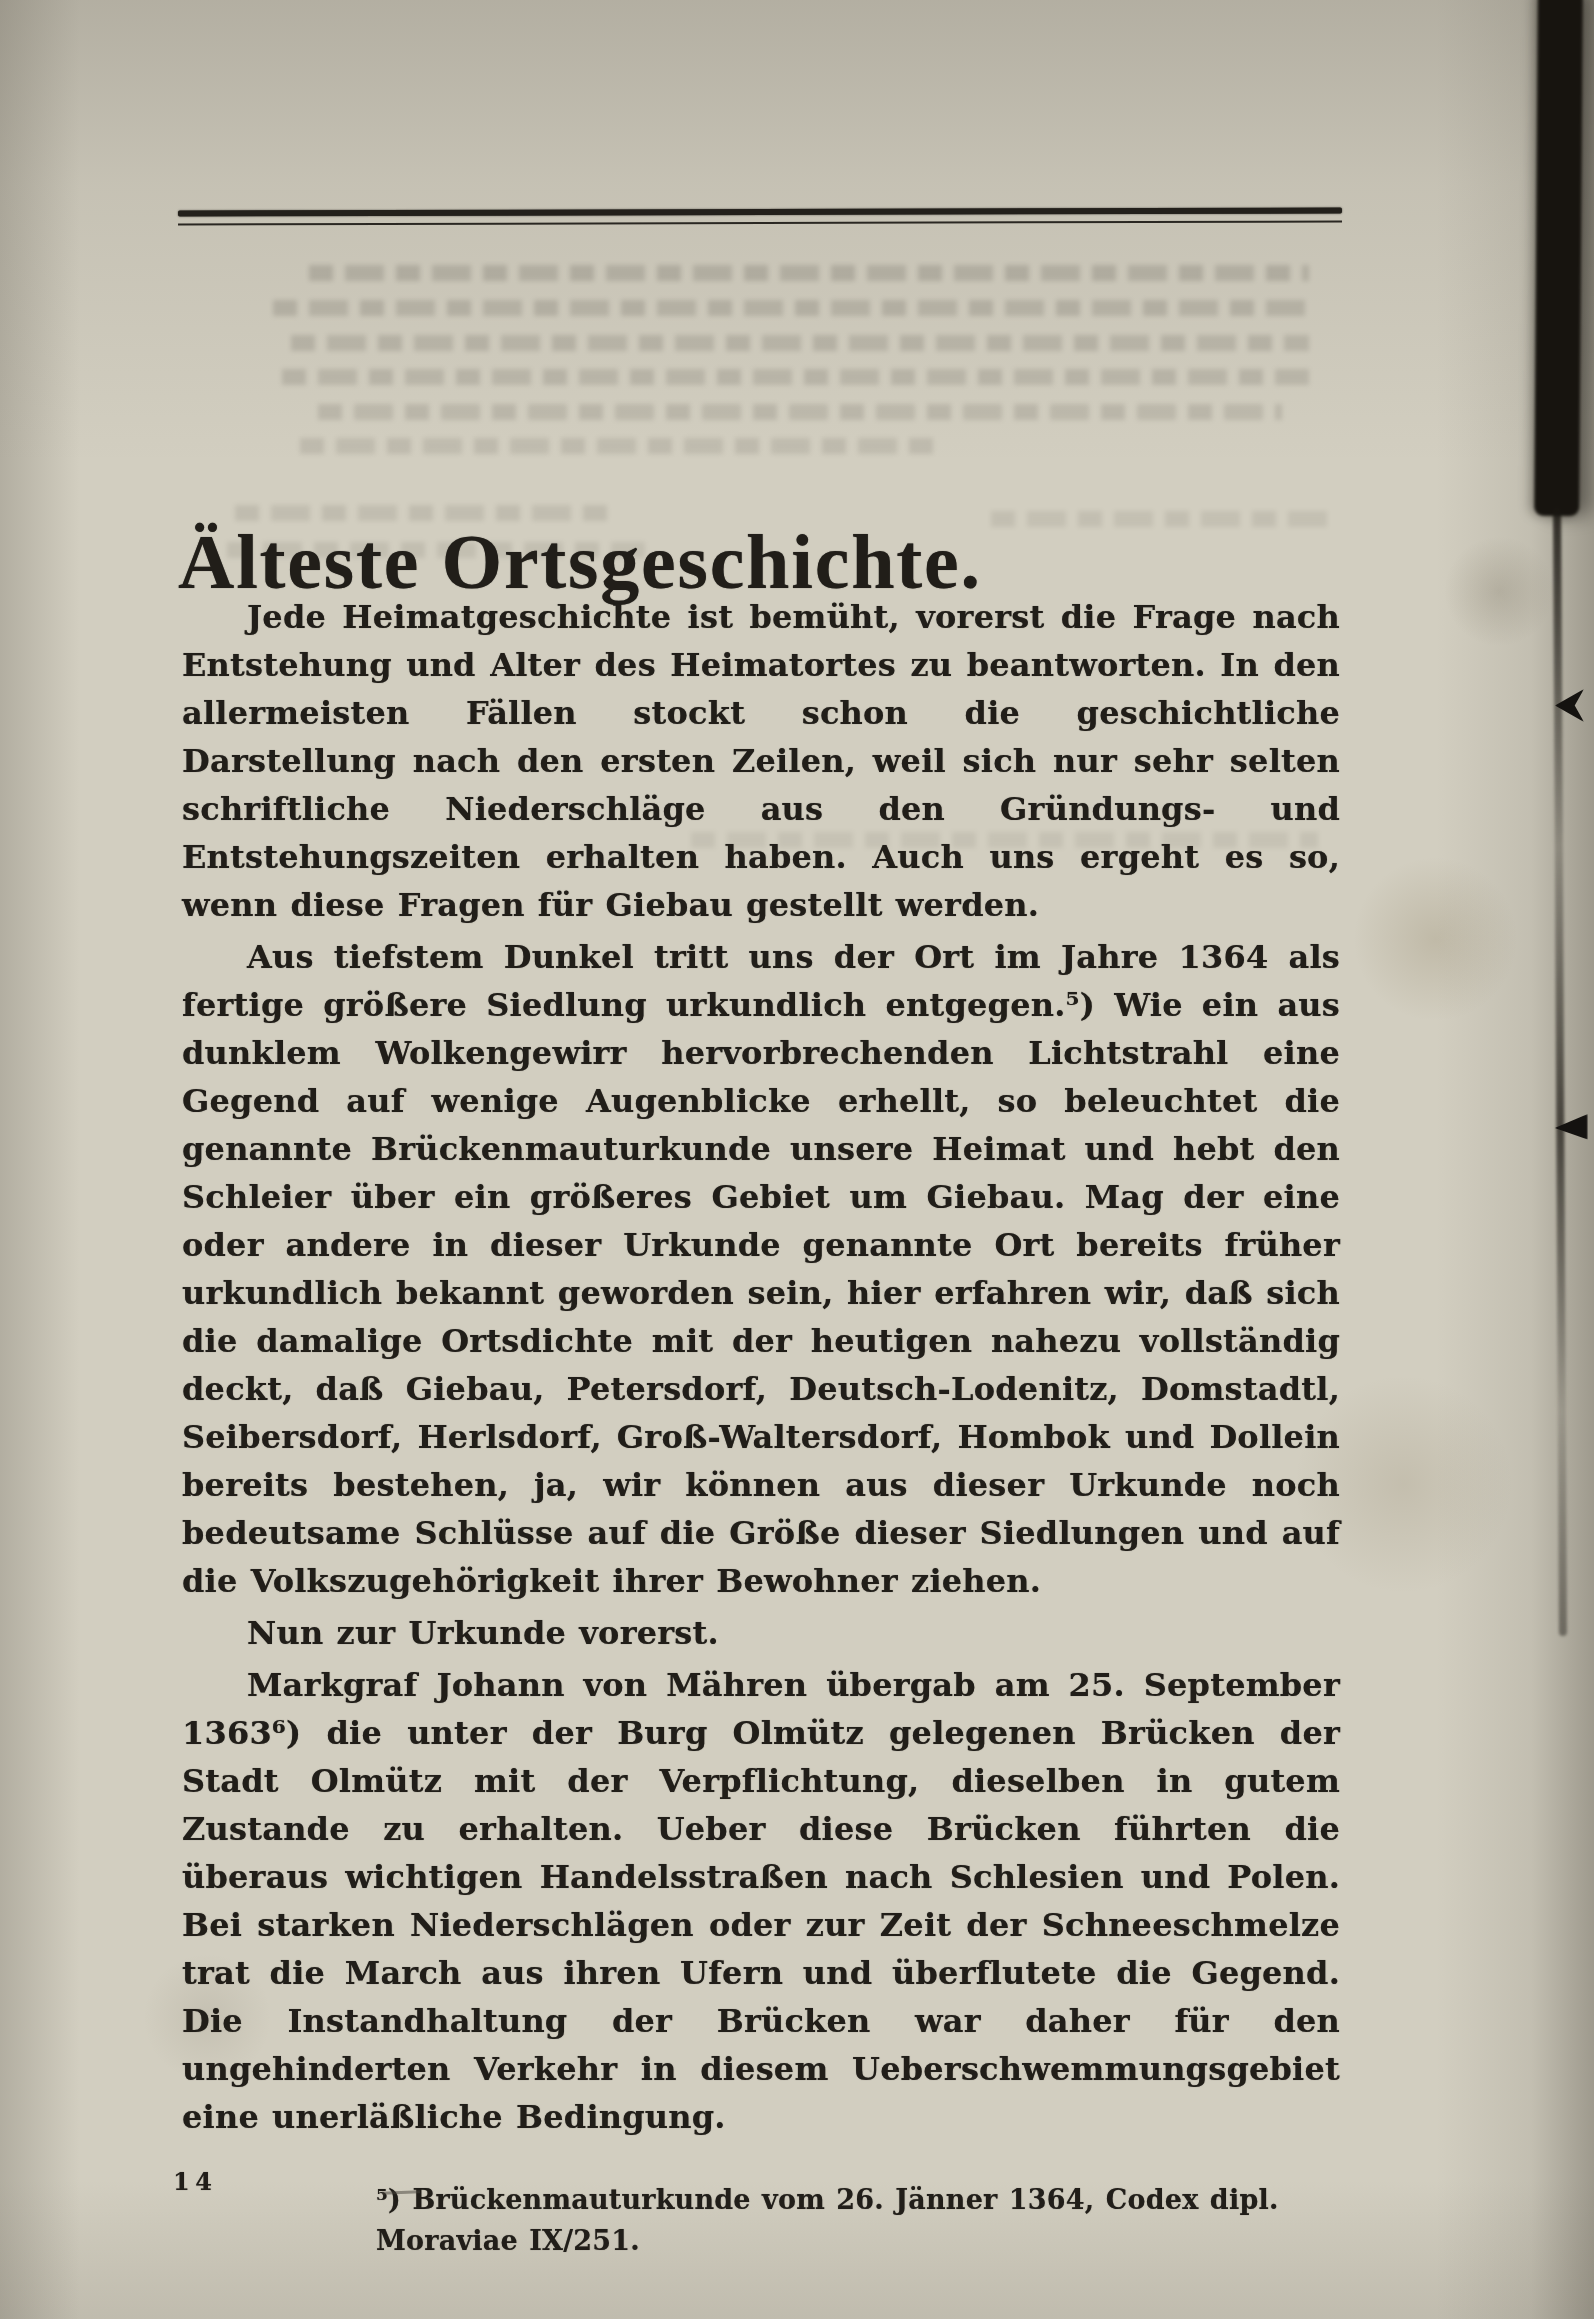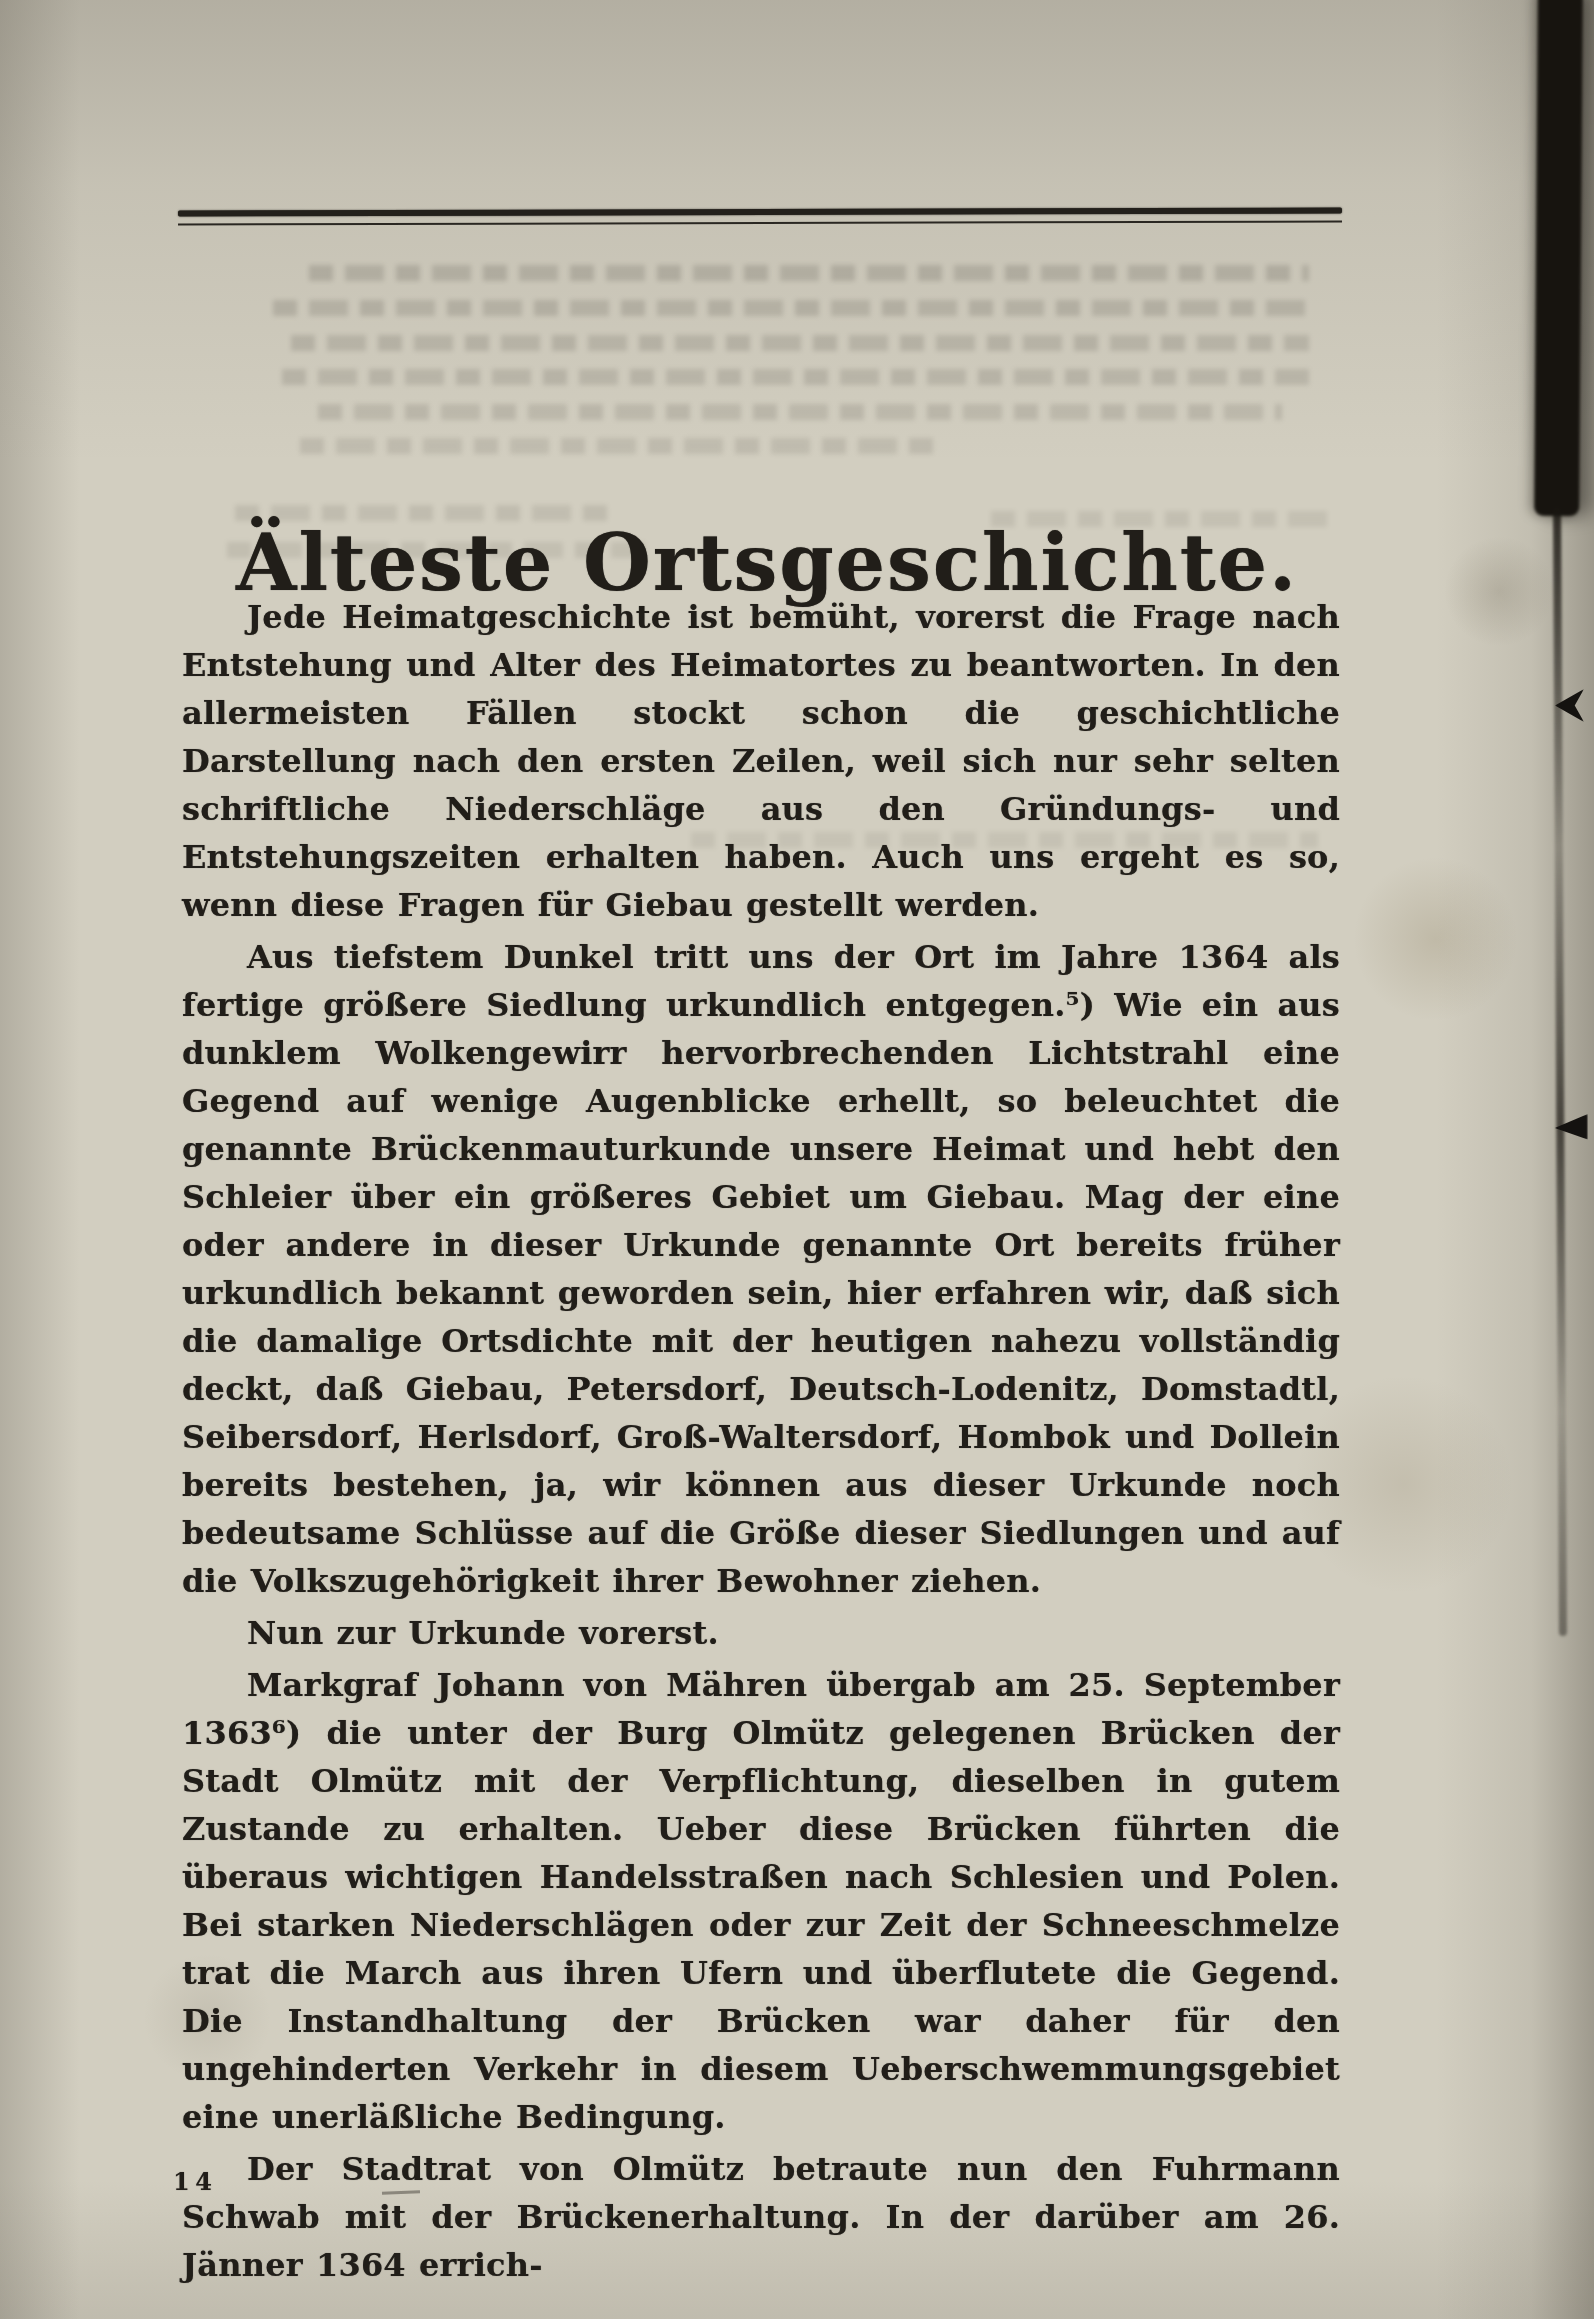--- a/index.html
+++ b/index.html
@@ -55,28 +55,28 @@
       rgba(96,92,82,0)    23.6px, rgba(96,92,82,0)    36px,
       rgba(96,92,82,0.50) 36px, rgba(96,92,82,0.50) 75px,
       rgba(96,92,82,0)    75px, rgba(96,92,82,0)    87px);
     filter: blur(2.7px);
     pointer-events: none;
   }
 
   .title {
     position: absolute;
     top: 465px;
-    left: 184px;
+    left: 178px;
     width: 1166px;
-    text-align: center;
     font-size: 78px;
     font-weight: bold;
     letter-spacing: 1.8px;
     white-space: nowrap;
     text-shadow: 0 0 0.9px rgba(30,28,24,0.7);
+    font-family: Liberation Serif, serif;
   }
 
   .content {
     position: absolute;
     top: 589px;
     left: 178px;
     width: 1166px;
     font-size: 32px;
     line-height: 48px;
     font-weight: bold;
@@ -192,21 +192,20 @@
     <div class="ghost" style="top:832px; left:691px; width:627px;  opacity:.20;"></div>
   </div>
 
   <h1 class="title">Älteste Ortsgeschichte.</h1>
 
   <div class="content">
     <p>Jede Heimatgeschichte ist bemüht, vorerst die Frage nach Entstehung und Alter des Heimatortes zu beantworten. In den allermeisten Fällen stockt schon die geschichtliche Darstellung nach den ersten Zeilen, weil sich nur sehr selten schriftliche Niederschläge aus den Gründungs- und Entstehungszeiten erhalten haben. Auch uns ergeht es so, wenn diese Fragen für Giebau gestellt werden.</p>
     <p>Aus tiefstem Dunkel tritt uns der Ort im Jahre 1364 als fertige größere Siedlung urkundlich entgegen.⁵) Wie ein aus dunklem Wolkengewirr hervorbrechenden Lichtstrahl eine Gegend auf wenige Augenblicke erhellt, so beleuchtet die genannte Brückenmauturkunde unsere Heimat und hebt den Schleier über ein größeres Gebiet um Giebau. Mag der eine oder andere in dieser Urkunde genannte Ort bereits früher urkundlich bekannt geworden sein, hier erfahren wir, daß sich die damalige Ortsdichte mit der heutigen nahezu vollständig deckt, daß Giebau, Petersdorf, Deutsch-Lodenitz, Domstadtl, Seibersdorf, Herlsdorf, Groß-Waltersdorf, Hombok und Dollein bereits bestehen, ja, wir können aus dieser Urkunde noch bedeutsame Schlüsse auf die Größe dieser Siedlungen und auf die Volkszugehörigkeit ihrer Bewohner ziehen.</p>
     <p>Nun zur Urkunde vorerst.</p>
     <p>Markgraf Johann von Mähren übergab am 25. September 1363⁶) die unter der Burg Olmütz gelegenen Brücken der Stadt Olmütz mit der Verpflichtung, dieselben in gutem Zustande zu erhalten. Ueber diese Brücken führten die überaus wichtigen Handelsstraßen nach Schlesien und Polen. Bei starken Niederschlägen oder zur Zeit der Schneeschmelze trat die March aus ihren Ufern und überflutete die Gegend. Die Instandhaltung der Brücken war daher für den ungehinderten Verkehr in diesem Ueberschwemmungsgebiet eine unerläßliche Bedingung.</p>
-    <p>Der Stadtrat von Olmütz betraute nun den Fuhrmann Schwab mit der Brückenerhaltung. In der darüber am 26. Jänner 1364 errich-</p>
 
     <div class="footnotes">
       <div>⁵) Brückenmauturkunde vom 26. Jänner 1364, Codex dipl. Moraviae IX/251.</div>
 
     </div>
   </div>
 
   <div class="page-number">14</div>
   <div class="pencil-dash"></div>
 

